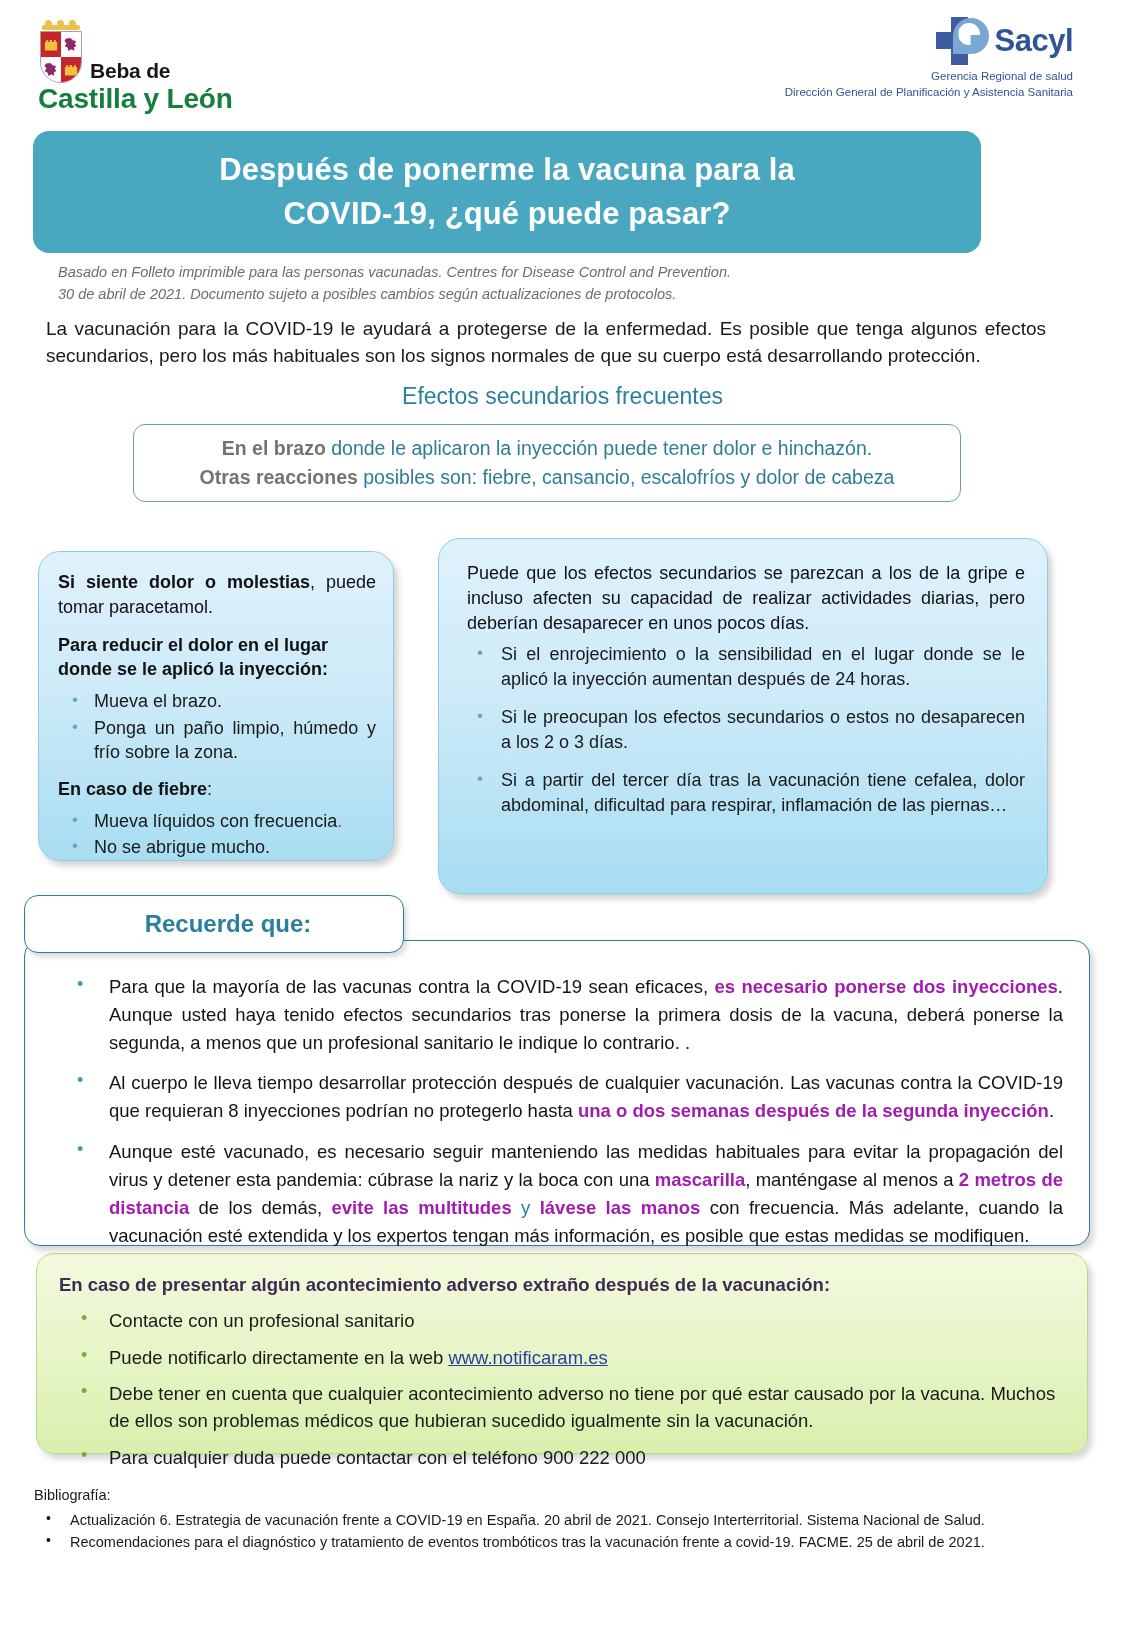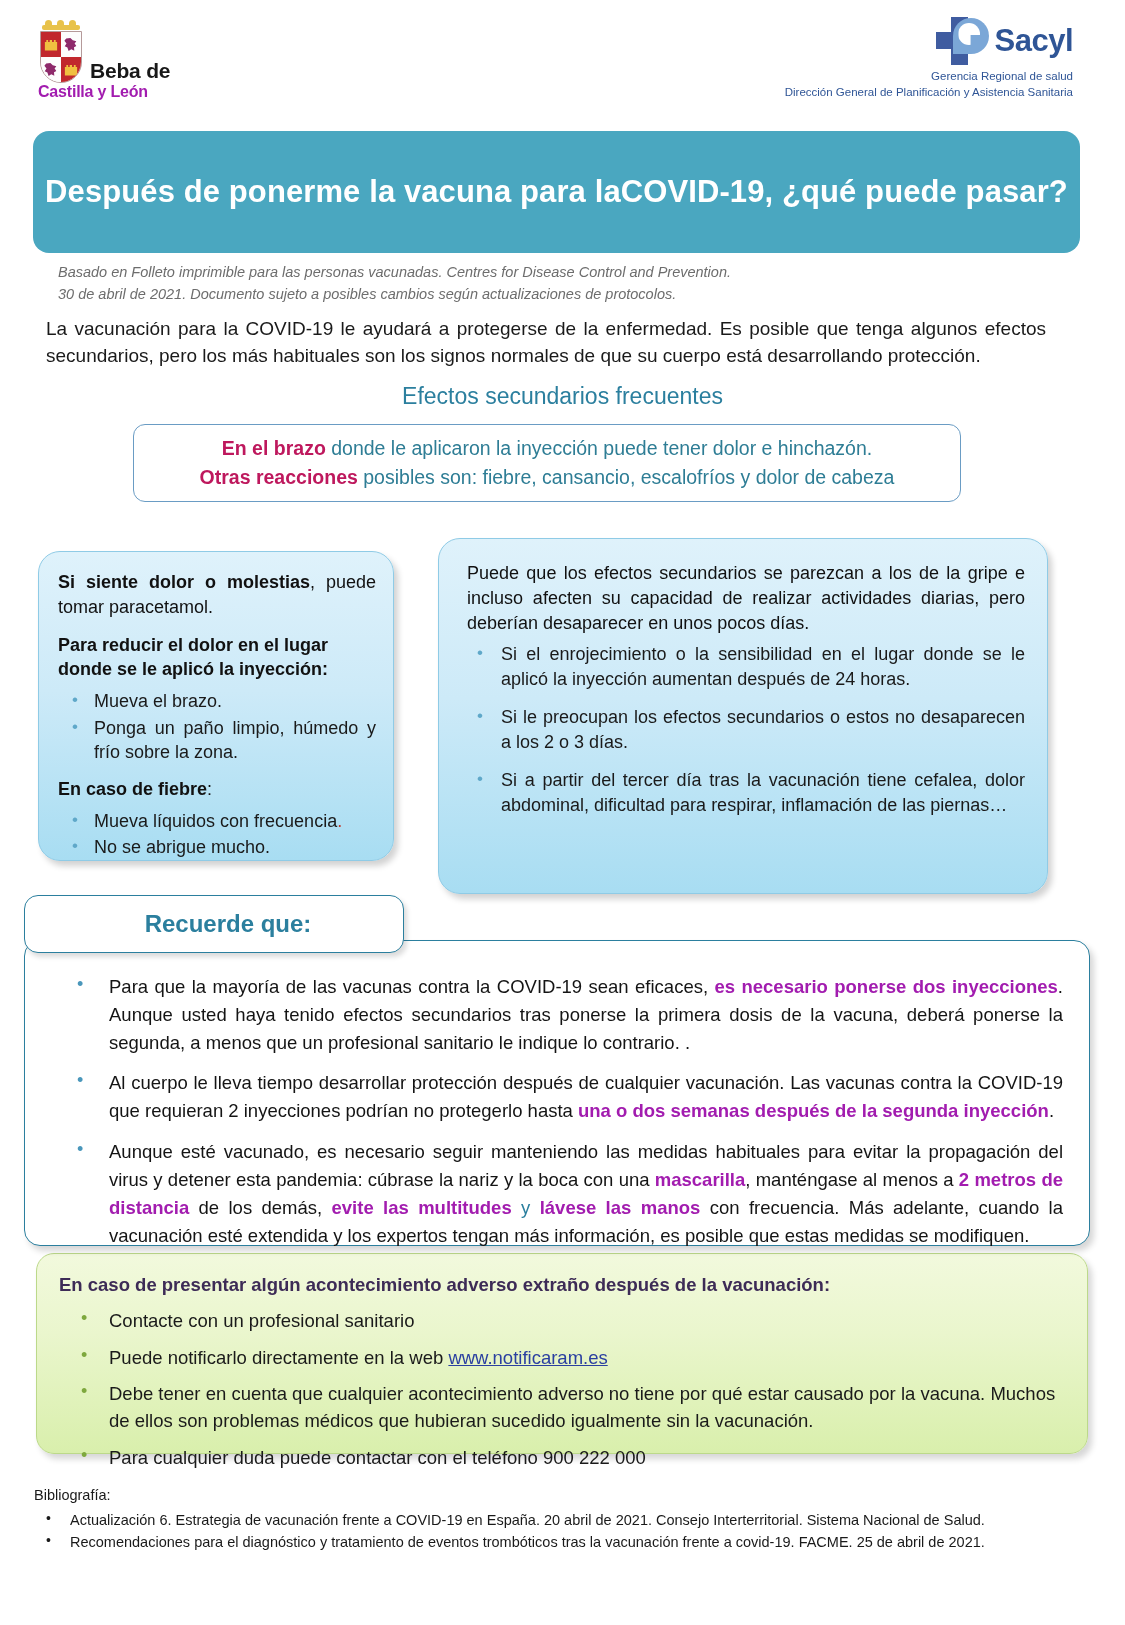--- a/index.html
+++ b/index.html
@@ -79,23 +79,23 @@
   .jcyl-text {
     font-size: 21px;
     font-weight: bold;
     color: #181818;
     line-height: 1.05;
     margin-left: 6px;
     padding-bottom: 1px;
     letter-spacing: -0.2px;
   }
   .jcyl-text2 {
-    font-size: 16px;
+    font-size: 28px;
     font-weight: bold;
-    color: #a21caf;
+    color: #15803d;
     line-height: 1.05;
     margin-top: 1px;
     letter-spacing: -0.2px;
   }
 
   .sacyl-block {
     position: absolute;
     right: 52px; top: 16px;
     text-align: right;
   }
@@ -142,25 +142,25 @@
     font-size: 11.5px;
     color: #2f5596;
     line-height: 1.35;
     margin-top: 3px;
   }
 
   
   .title-banner {
     position: absolute;
     left: 33px; top: 131px;
-    width: 1047px; height: 122px;
+    width: 948px; height: 122px;
     background: #4aa7c0;
     border-radius: 16px;
     display: flex;
-    flex-direction: row;
+    flex-direction: column;
     align-items: center;
     justify-content: center;
     color: #ffffff;
   }
   .title-line {
     font-size: 31px;
     font-weight: bold;
     line-height: 1.42;
     text-align: center;
     letter-spacing: 0.1px;
@@ -207,21 +207,21 @@
     align-items: center;
     justify-content: center;
     gap: 3px;
   }
   .effects-line {
     font-size: 19.5px;
     color: #2e7d95;
     line-height: 1.3;
     text-align: center;
   }
-  .effects-line b { font-weight: bold; color: #be185d; }
+  .effects-line b { font-weight: bold; color: #737373; }
 
   
   .blue-box {
     position: absolute;
     border-radius: 22px;
     background: linear-gradient(180deg,#dff2fb 0%,#cdeaf8 45%,#a8ddf2 100%);
     box-shadow: 4px 5px 6px rgba(0,0,0,0.18);
     border: 1px solid #8fcbe6;
   }
   .box-left {
@@ -479,21 +479,21 @@
     <li>Si a partir del tercer día tras la vacunación tiene cefalea, dolor abdominal, dificultad para respirar, inflamación de las piernas…</li>
   </ul>
 </div>
 
 <div class="recuerde-box">
   <ul class="rec-list">
     <li>
       <span>Para que la mayoría de las vacunas contra la COVID-19 sean eficaces, </span><span class="teal">es necesario ponerse dos inyecciones</span><span>. Aunque usted haya tenido efectos secundarios tras ponerse la primera dosis de la vacuna, deberá ponerse la segunda, a menos que un profesional sanitario le indique lo contrario. .</span>
     </li>
     <li>
-      <span>Al cuerpo le lleva tiempo desarrollar protección después de cualquier vacunación. Las vacunas contra la COVID-19 que requieran 2 inyecciones podrían no protegerlo hasta </span><span class="teal">una o dos semanas después de la segunda inyección</span><span>.</span>
+      <span>Al cuerpo le lleva tiempo desarrollar protección después de cualquier vacunación. Las vacunas contra la COVID-19 que requieran 8 inyecciones podrían no protegerlo hasta </span><span class="teal">una o dos semanas después de la segunda inyección</span><span>.</span>
     </li>
     <li>
       <span>Aunque esté vacunado, es necesario seguir manteniendo las medidas habituales para evitar la propagación del virus y detener esta pandemia:  cúbrase la nariz y la boca con una </span><span class="teal">mascarilla</span><span>, manténgase al menos a </span><span class="teal">2 metros de distancia</span><span> de los demás, </span><span class="teal">evite las multitudes</span><span class="teal-n"> y </span><span class="teal">lávese las manos</span><span> con frecuencia. Más adelante, cuando la vacunación esté extendida y los expertos tengan más información, es posible que estas medidas se modifiquen.</span>
     </li>
   </ul>
 </div>
 
 <div class="recuerde-tab">
   <span>Recuerde que:</span>
 </div>

